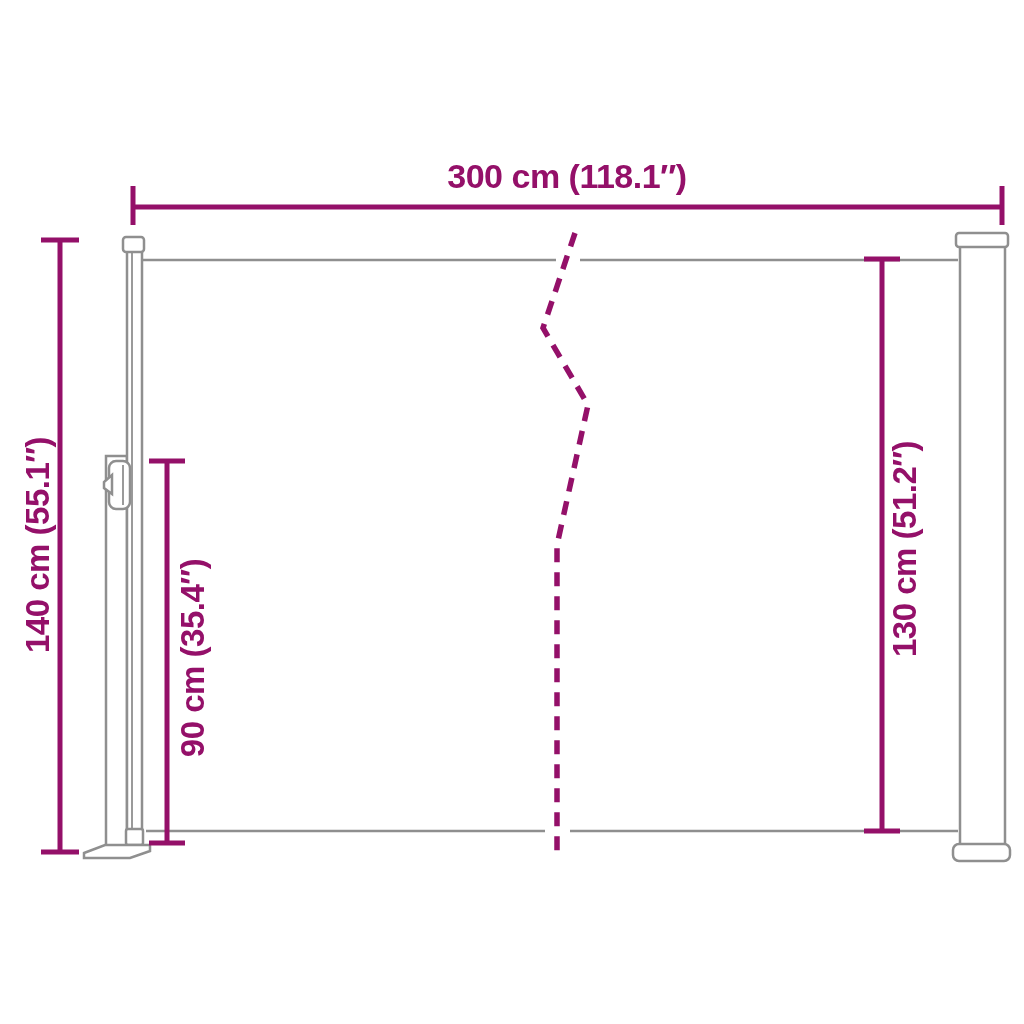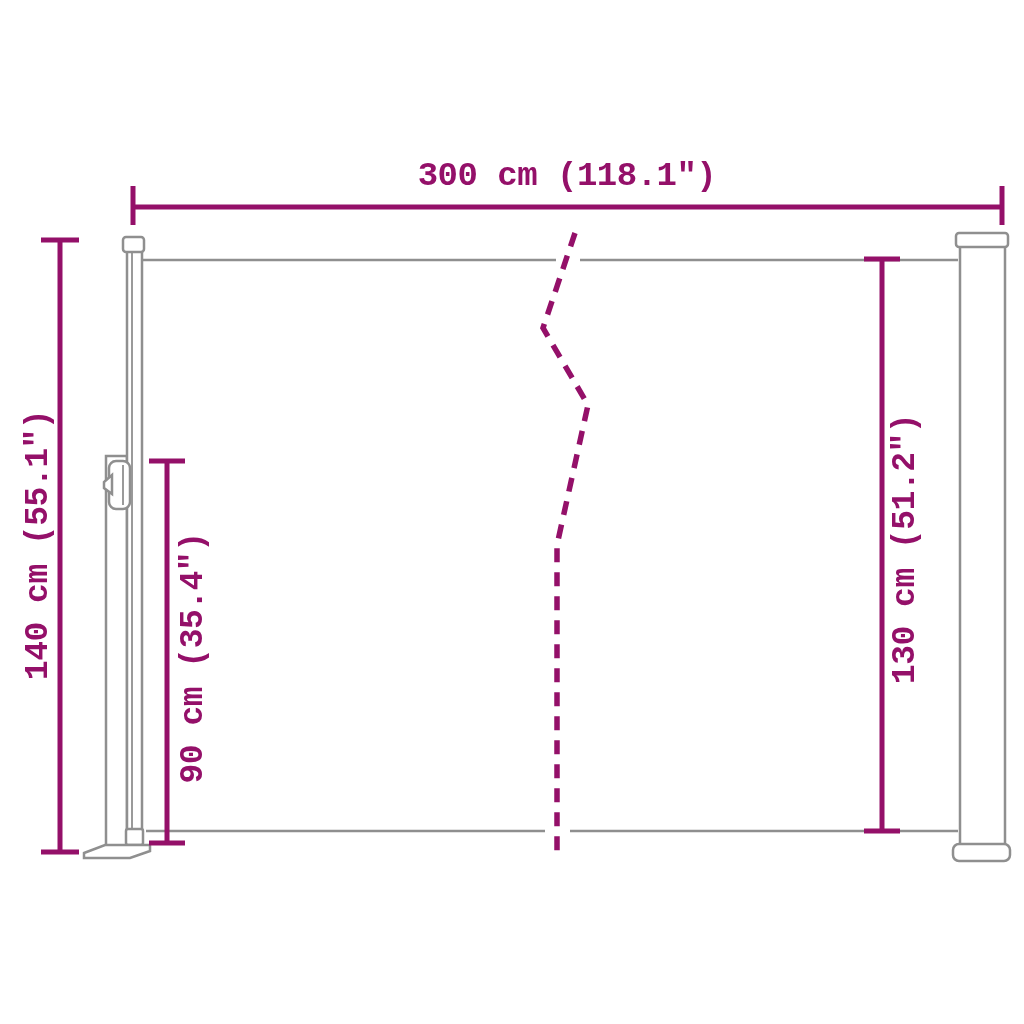--- a/index.html
+++ b/index.html
@@ -7,21 +7,21 @@
     --drawing: #8F8F8F;
     --bg: #FFFFFF;
   }
   html, body { margin: 0; padding: 0; background: var(--bg); }
   .stage {
     position: relative;
     width: 1024px;
     height: 1024px;
     background: var(--bg);
     overflow: hidden;
-    font-family: Liberation Mono, monospace;
+    font-family: Liberation Sans, sans-serif;
   }
   .stage svg { position: absolute; left: 0; top: 0; }
 
   
   .outline        { stroke: var(--drawing); stroke-width: 2.5; fill: none; }
   .outline-filled { stroke: var(--drawing); stroke-width: 2.5; fill: #ffffff; }
   .outline-thin   { stroke: var(--drawing); stroke-width: 1.8; fill: none; }
   .dim            { stroke: var(--accent); stroke-width: 5; fill: none; }
   .break-line     { stroke: var(--accent); stroke-width: 5.5; fill: none;
                     stroke-dasharray: 14 10; stroke-linecap: butt; }

